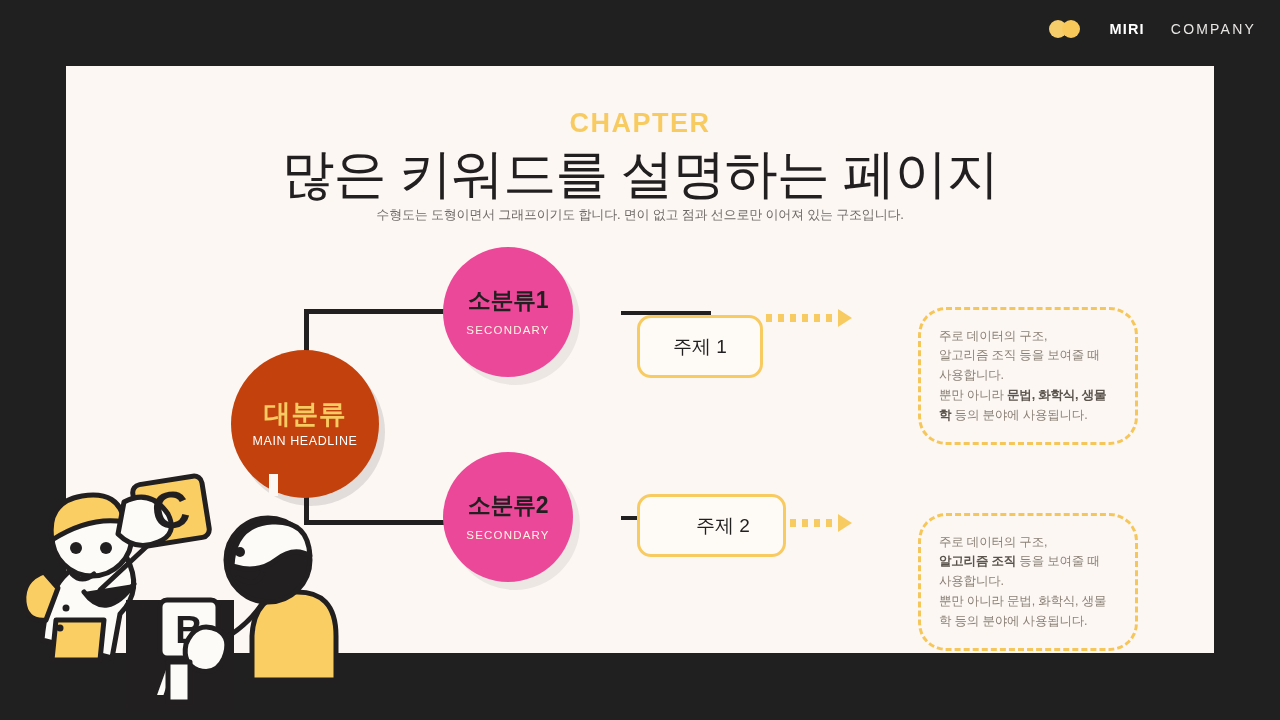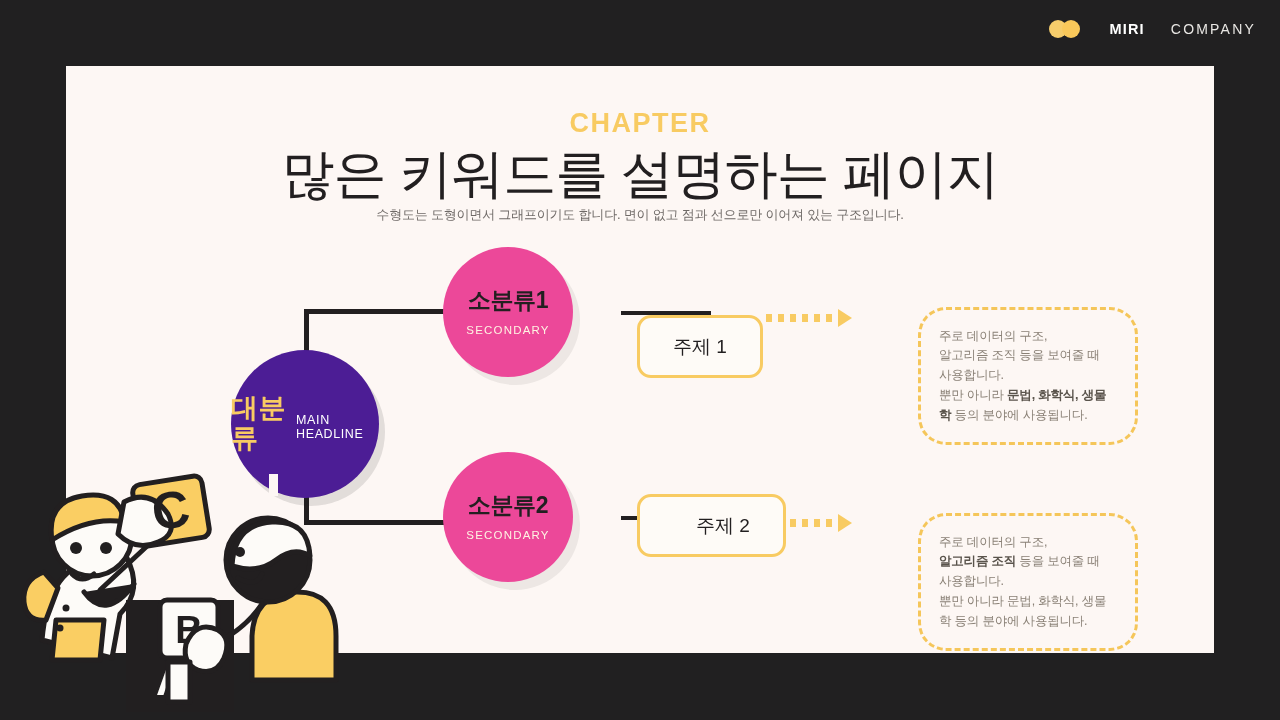--- a/index.html
+++ b/index.html
@@ -111,22 +111,23 @@
   .conn-s2     { left: 555px; top: 450px; width: 90px;  height: 4px; }
 
   
   .node-main {
     position: absolute;
     left: 165px;
     top: 284px;
     width: 148px;
     height: 148px;
     border-radius: 50%;
-    background: #4c1d95;
-    display: flex;
+    background: #c2410c;
+    display: flex;
+    flex-direction: column;
     align-items: center;
     justify-content: center;
     box-shadow: 6px 8px 0 rgba(34,31,32,0.12);
     z-index: 4;
   }
   .node-main .kr {
     color: #F8CB62;
     font-size: 27px;
     font-weight: bold;
     letter-spacing: 0.5px;

